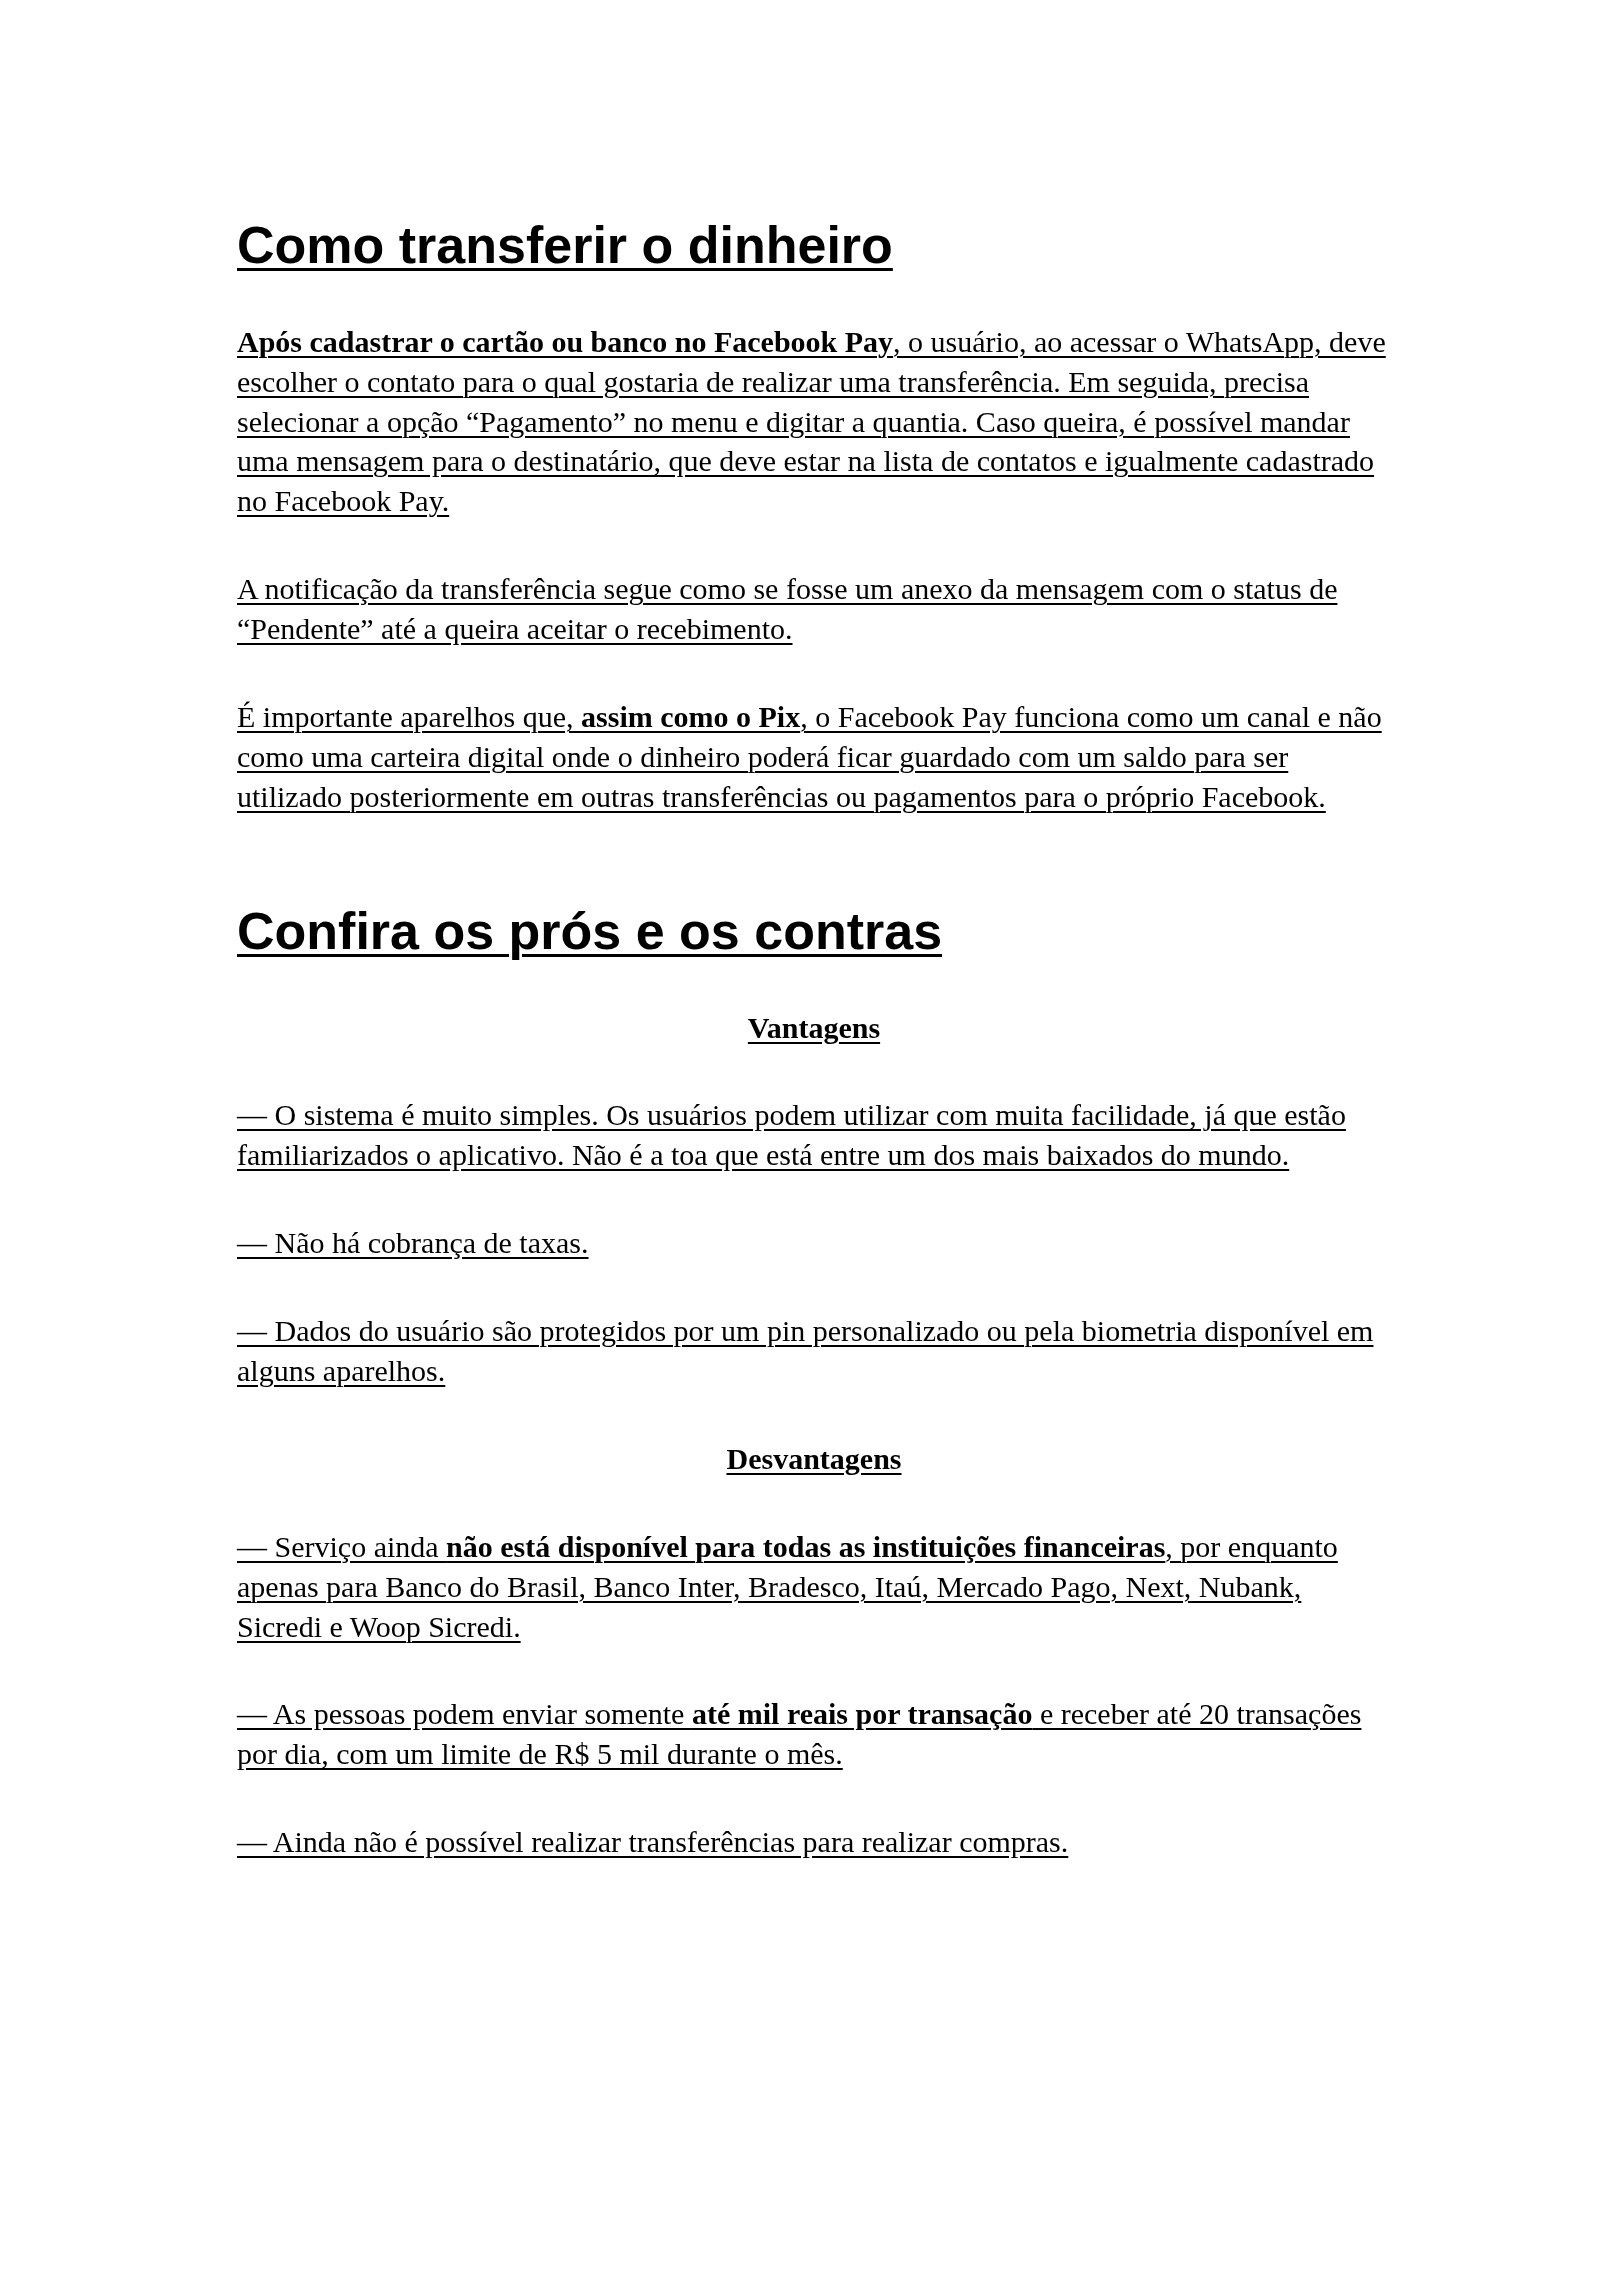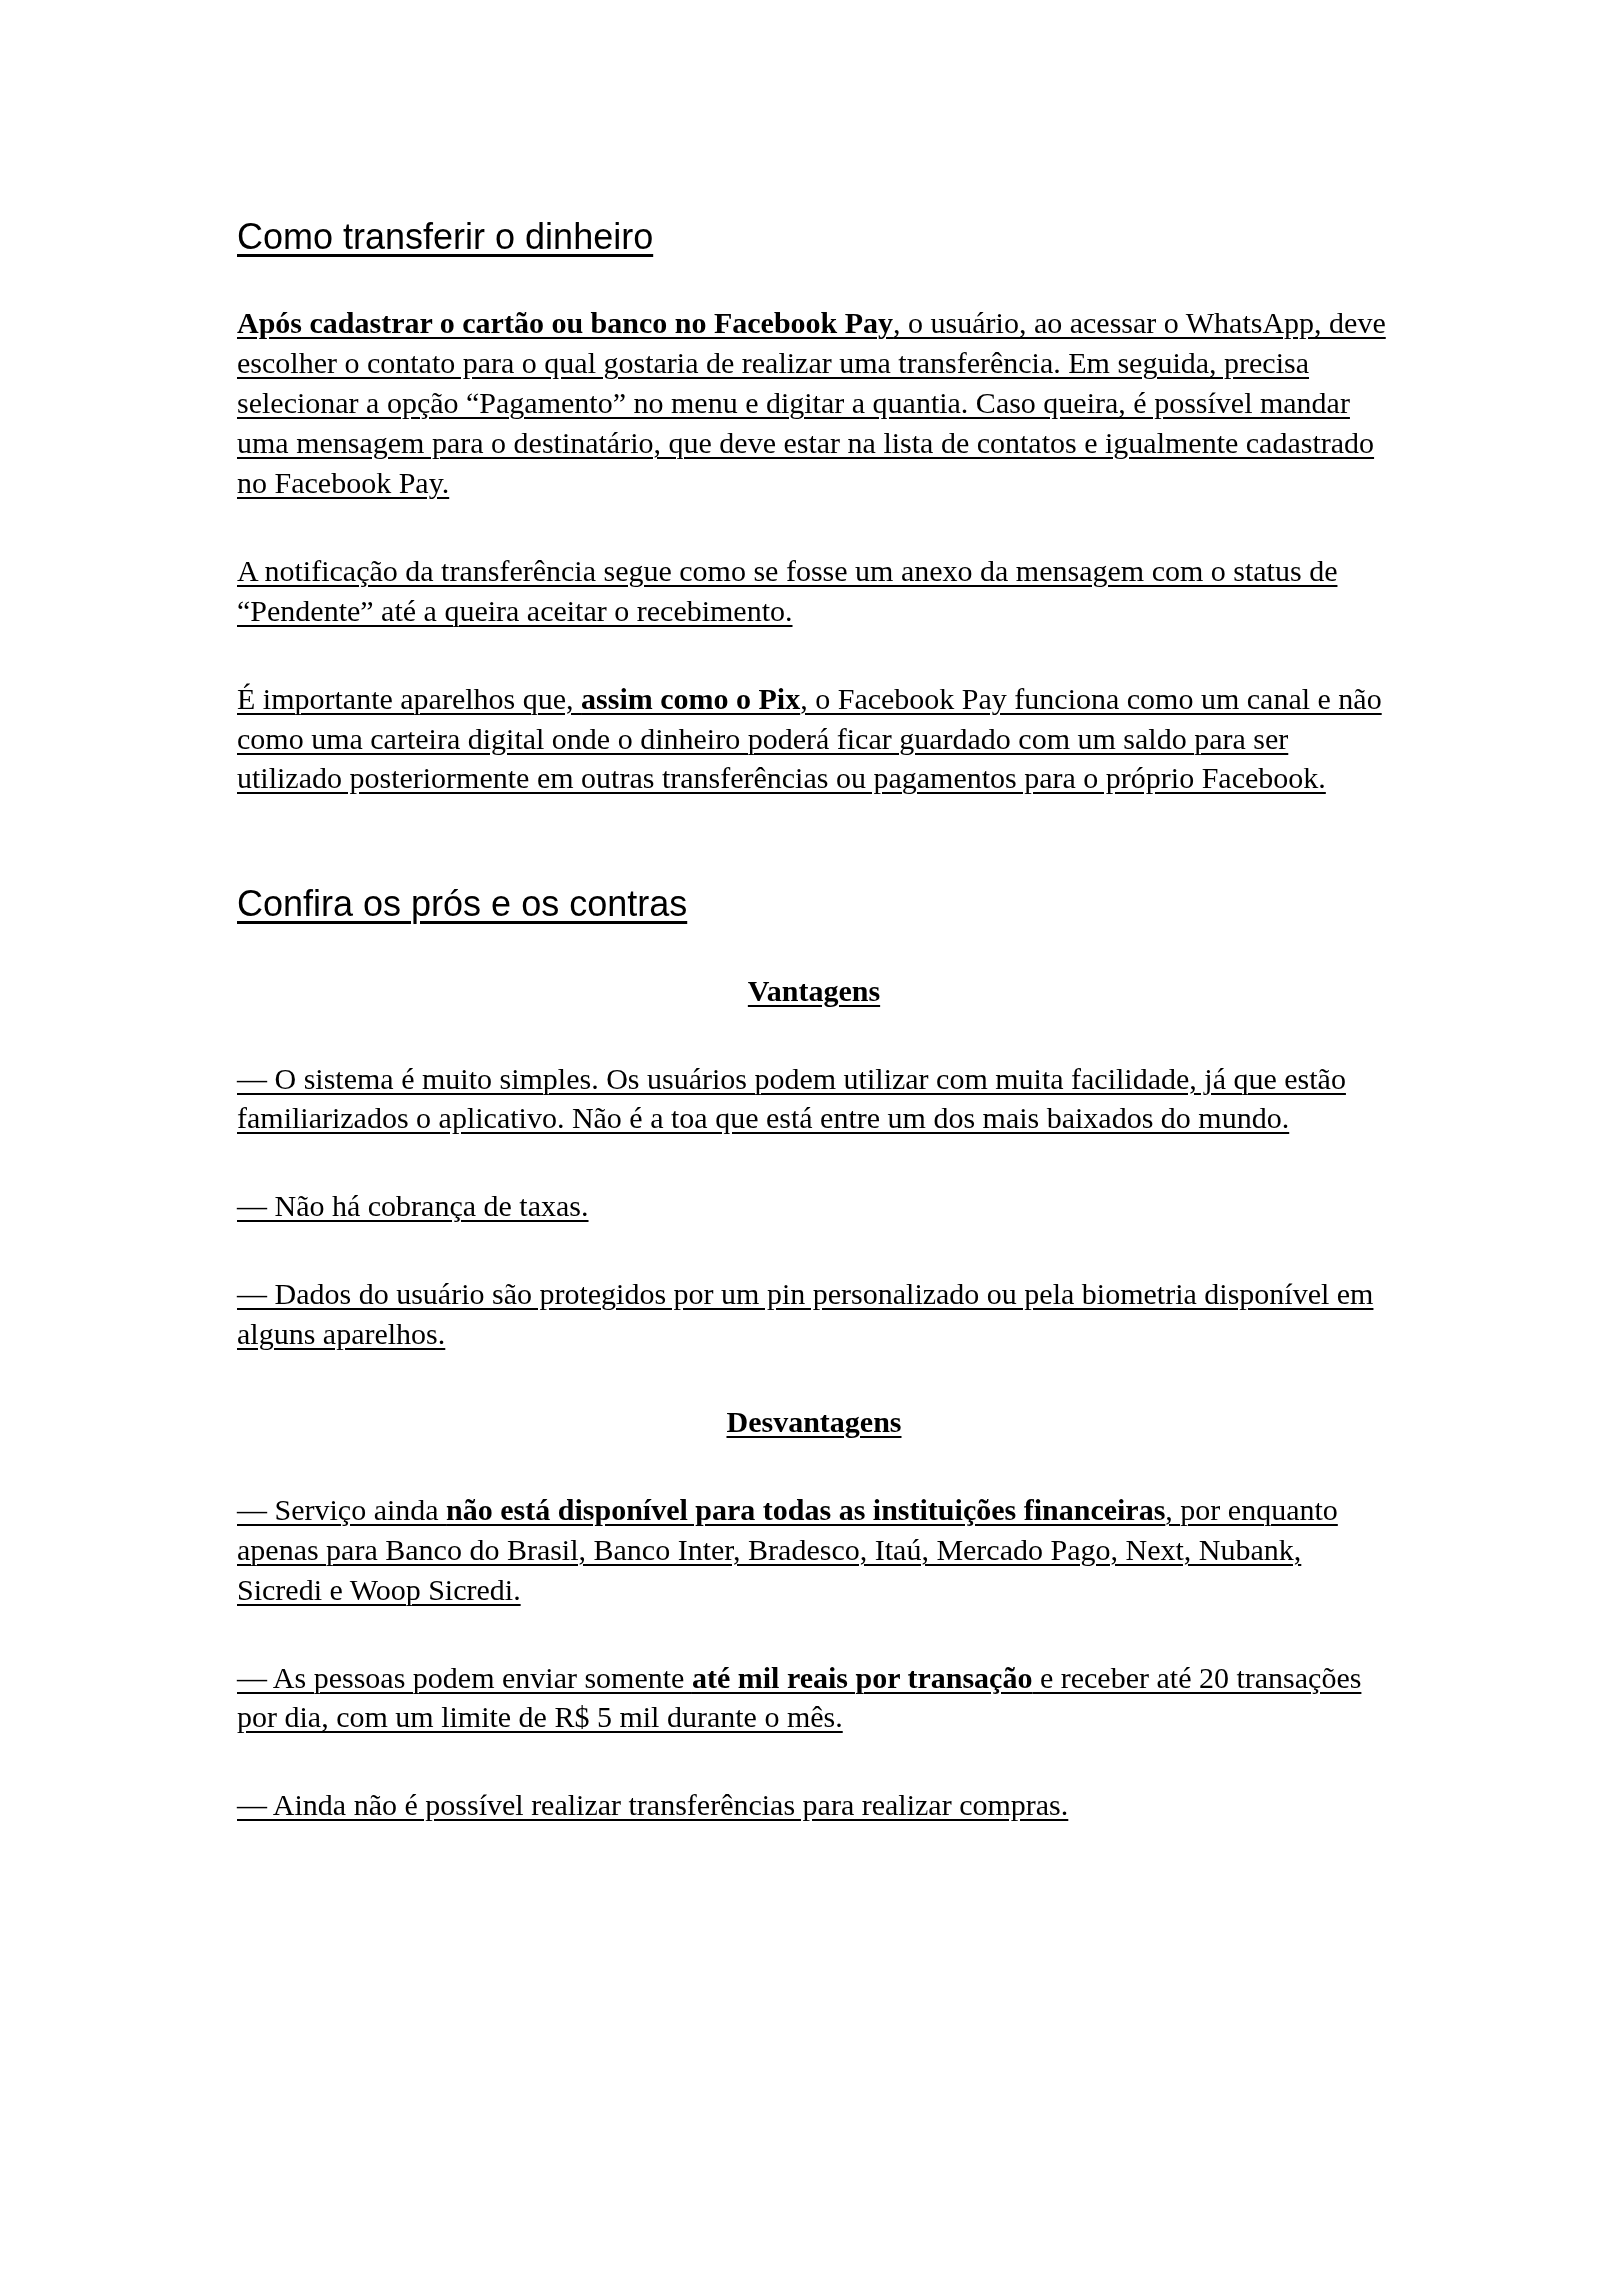--- a/index.html
+++ b/index.html
@@ -12,22 +12,22 @@
     width: 1623px;
     height: 2295px;
     background: #ffffff;
     box-sizing: border-box;
     padding: 216px 232px 65px 237px;
     color: #000000;
     overflow: hidden;
   }
   .doc-h1 {
     font-family: "Liberation Sans", "DejaVu Sans", sans-serif;
-    font-size: 36px;
-    font-weight: 400;
+    font-size: 52px;
+    font-weight: 700;
     line-height: 1.15;
     margin: 0 0 46px 0;
     text-decoration: underline;
     text-underline-offset: 5.2px;
     text-decoration-thickness: 2.6px;
   }
   .doc-h1.second {
     margin-top: 85px;
   }
   .doc-body, .doc-sub {

